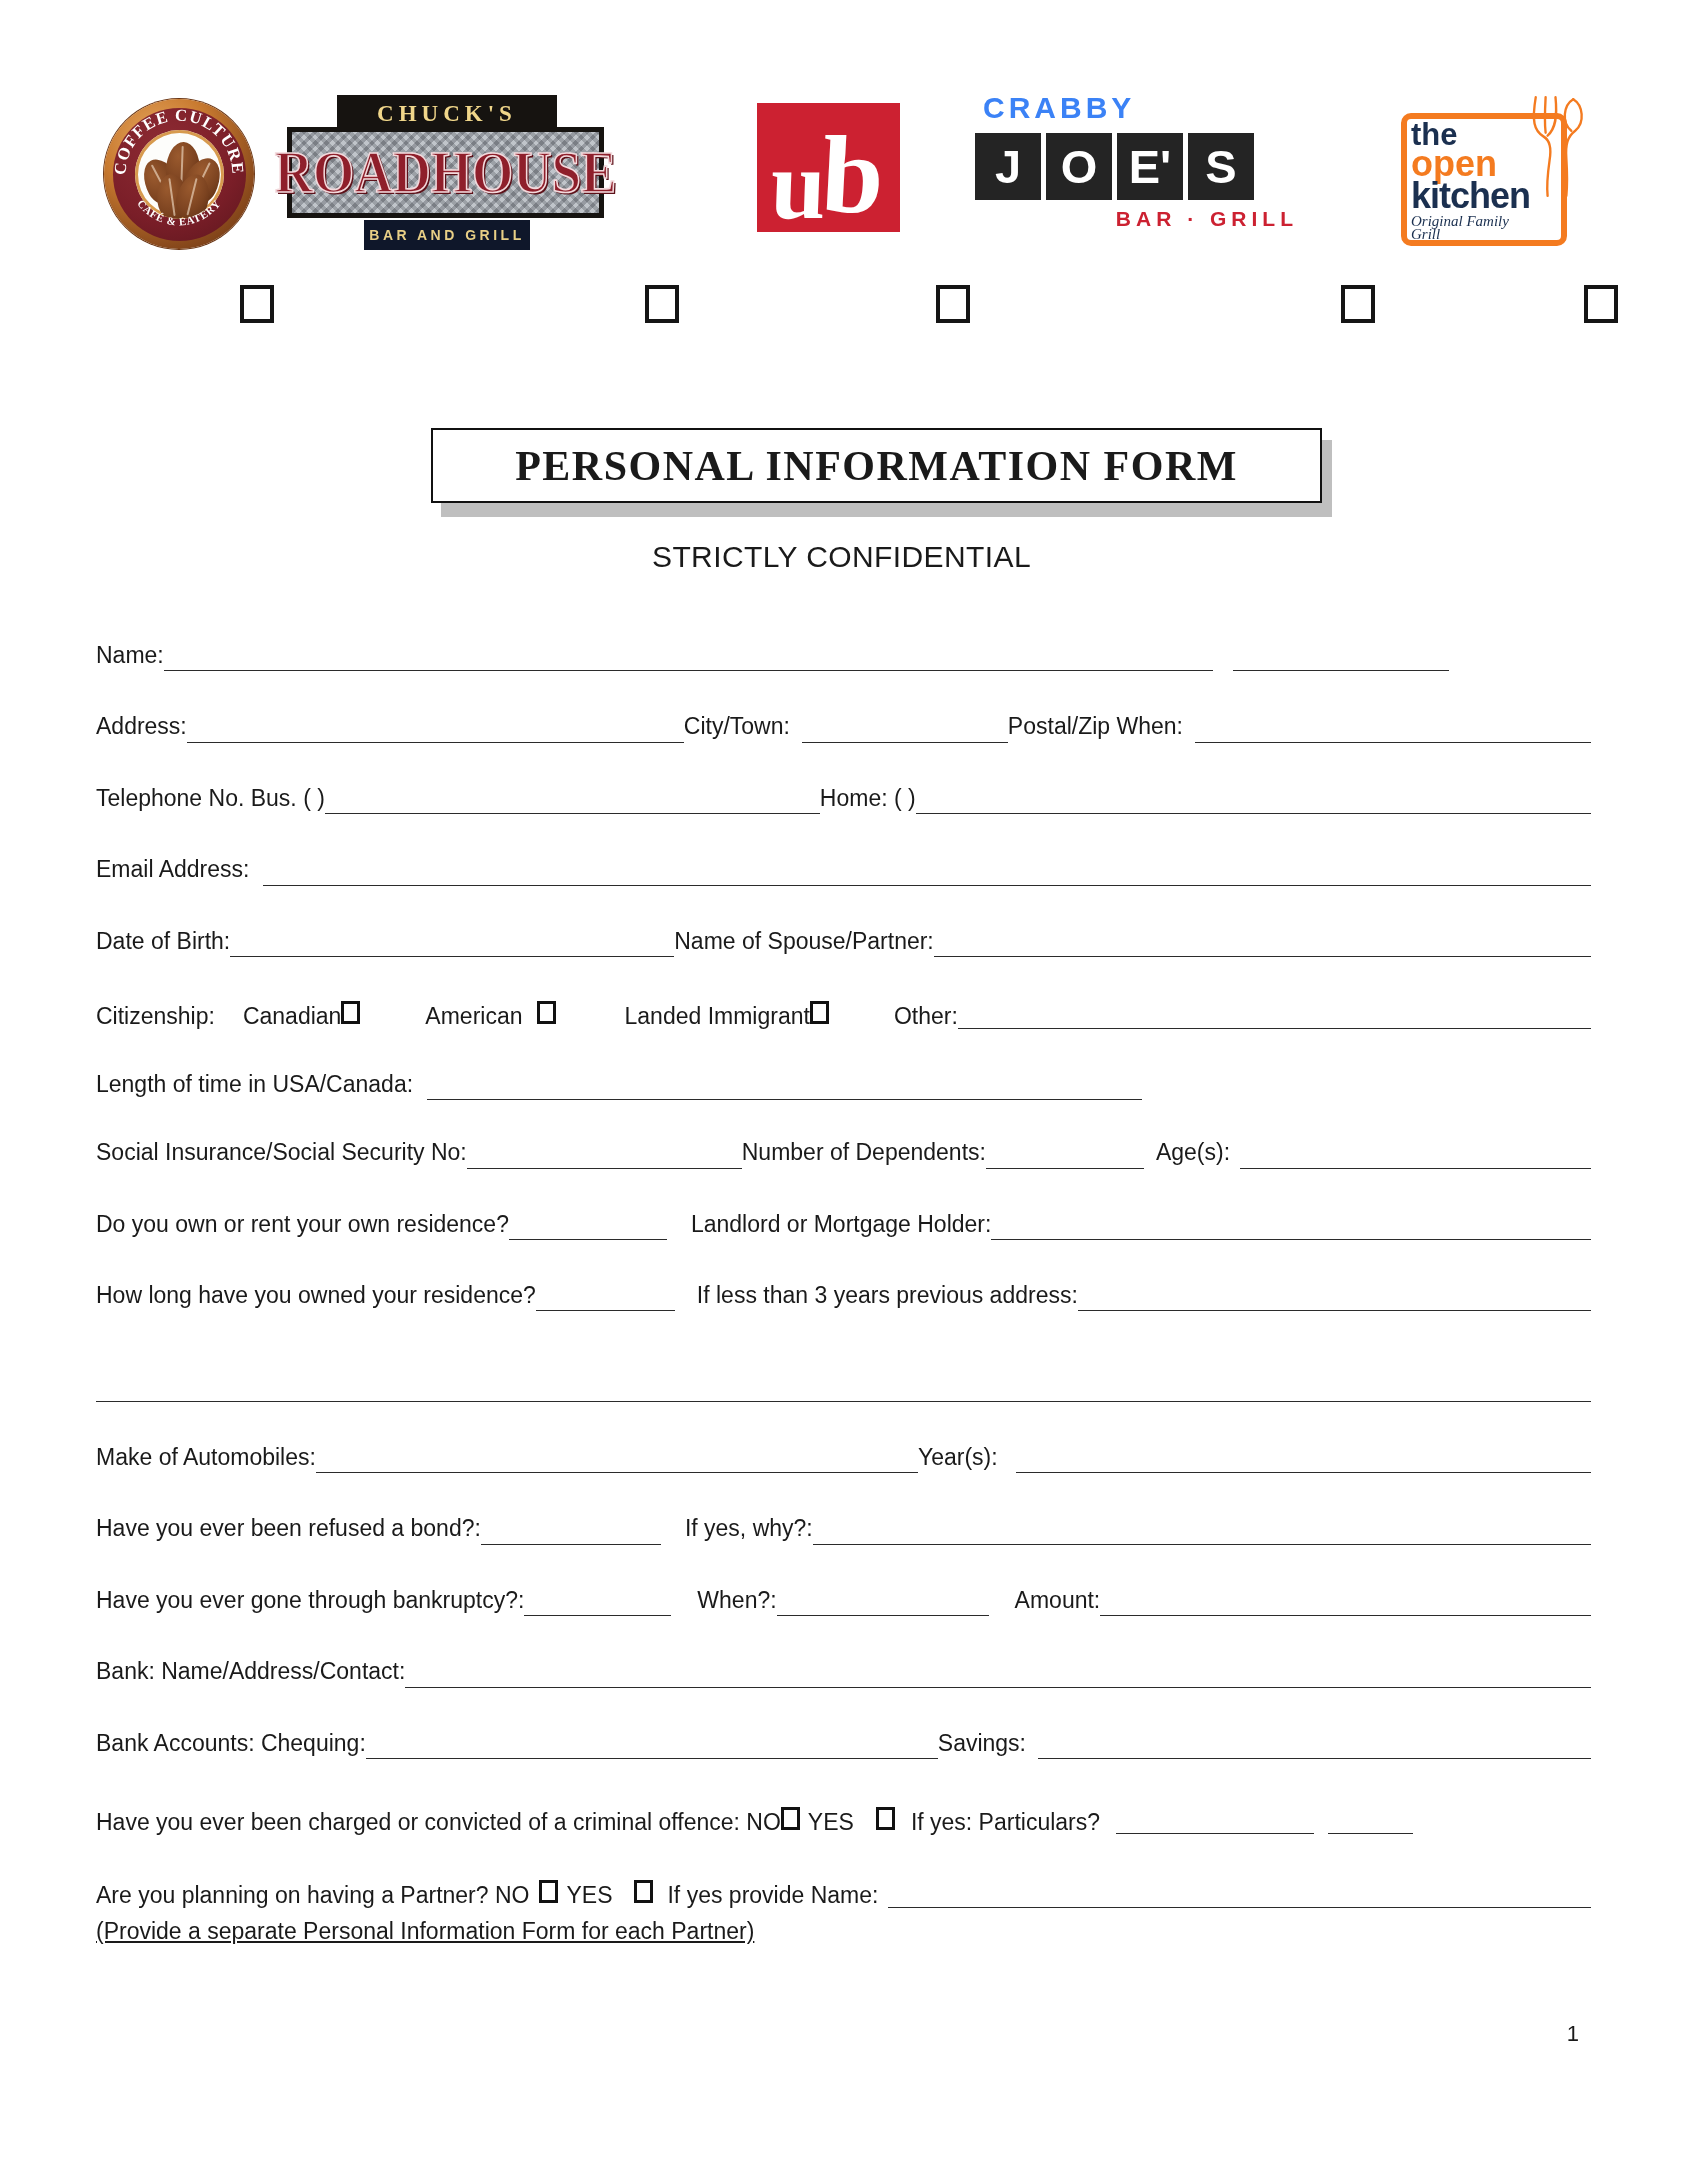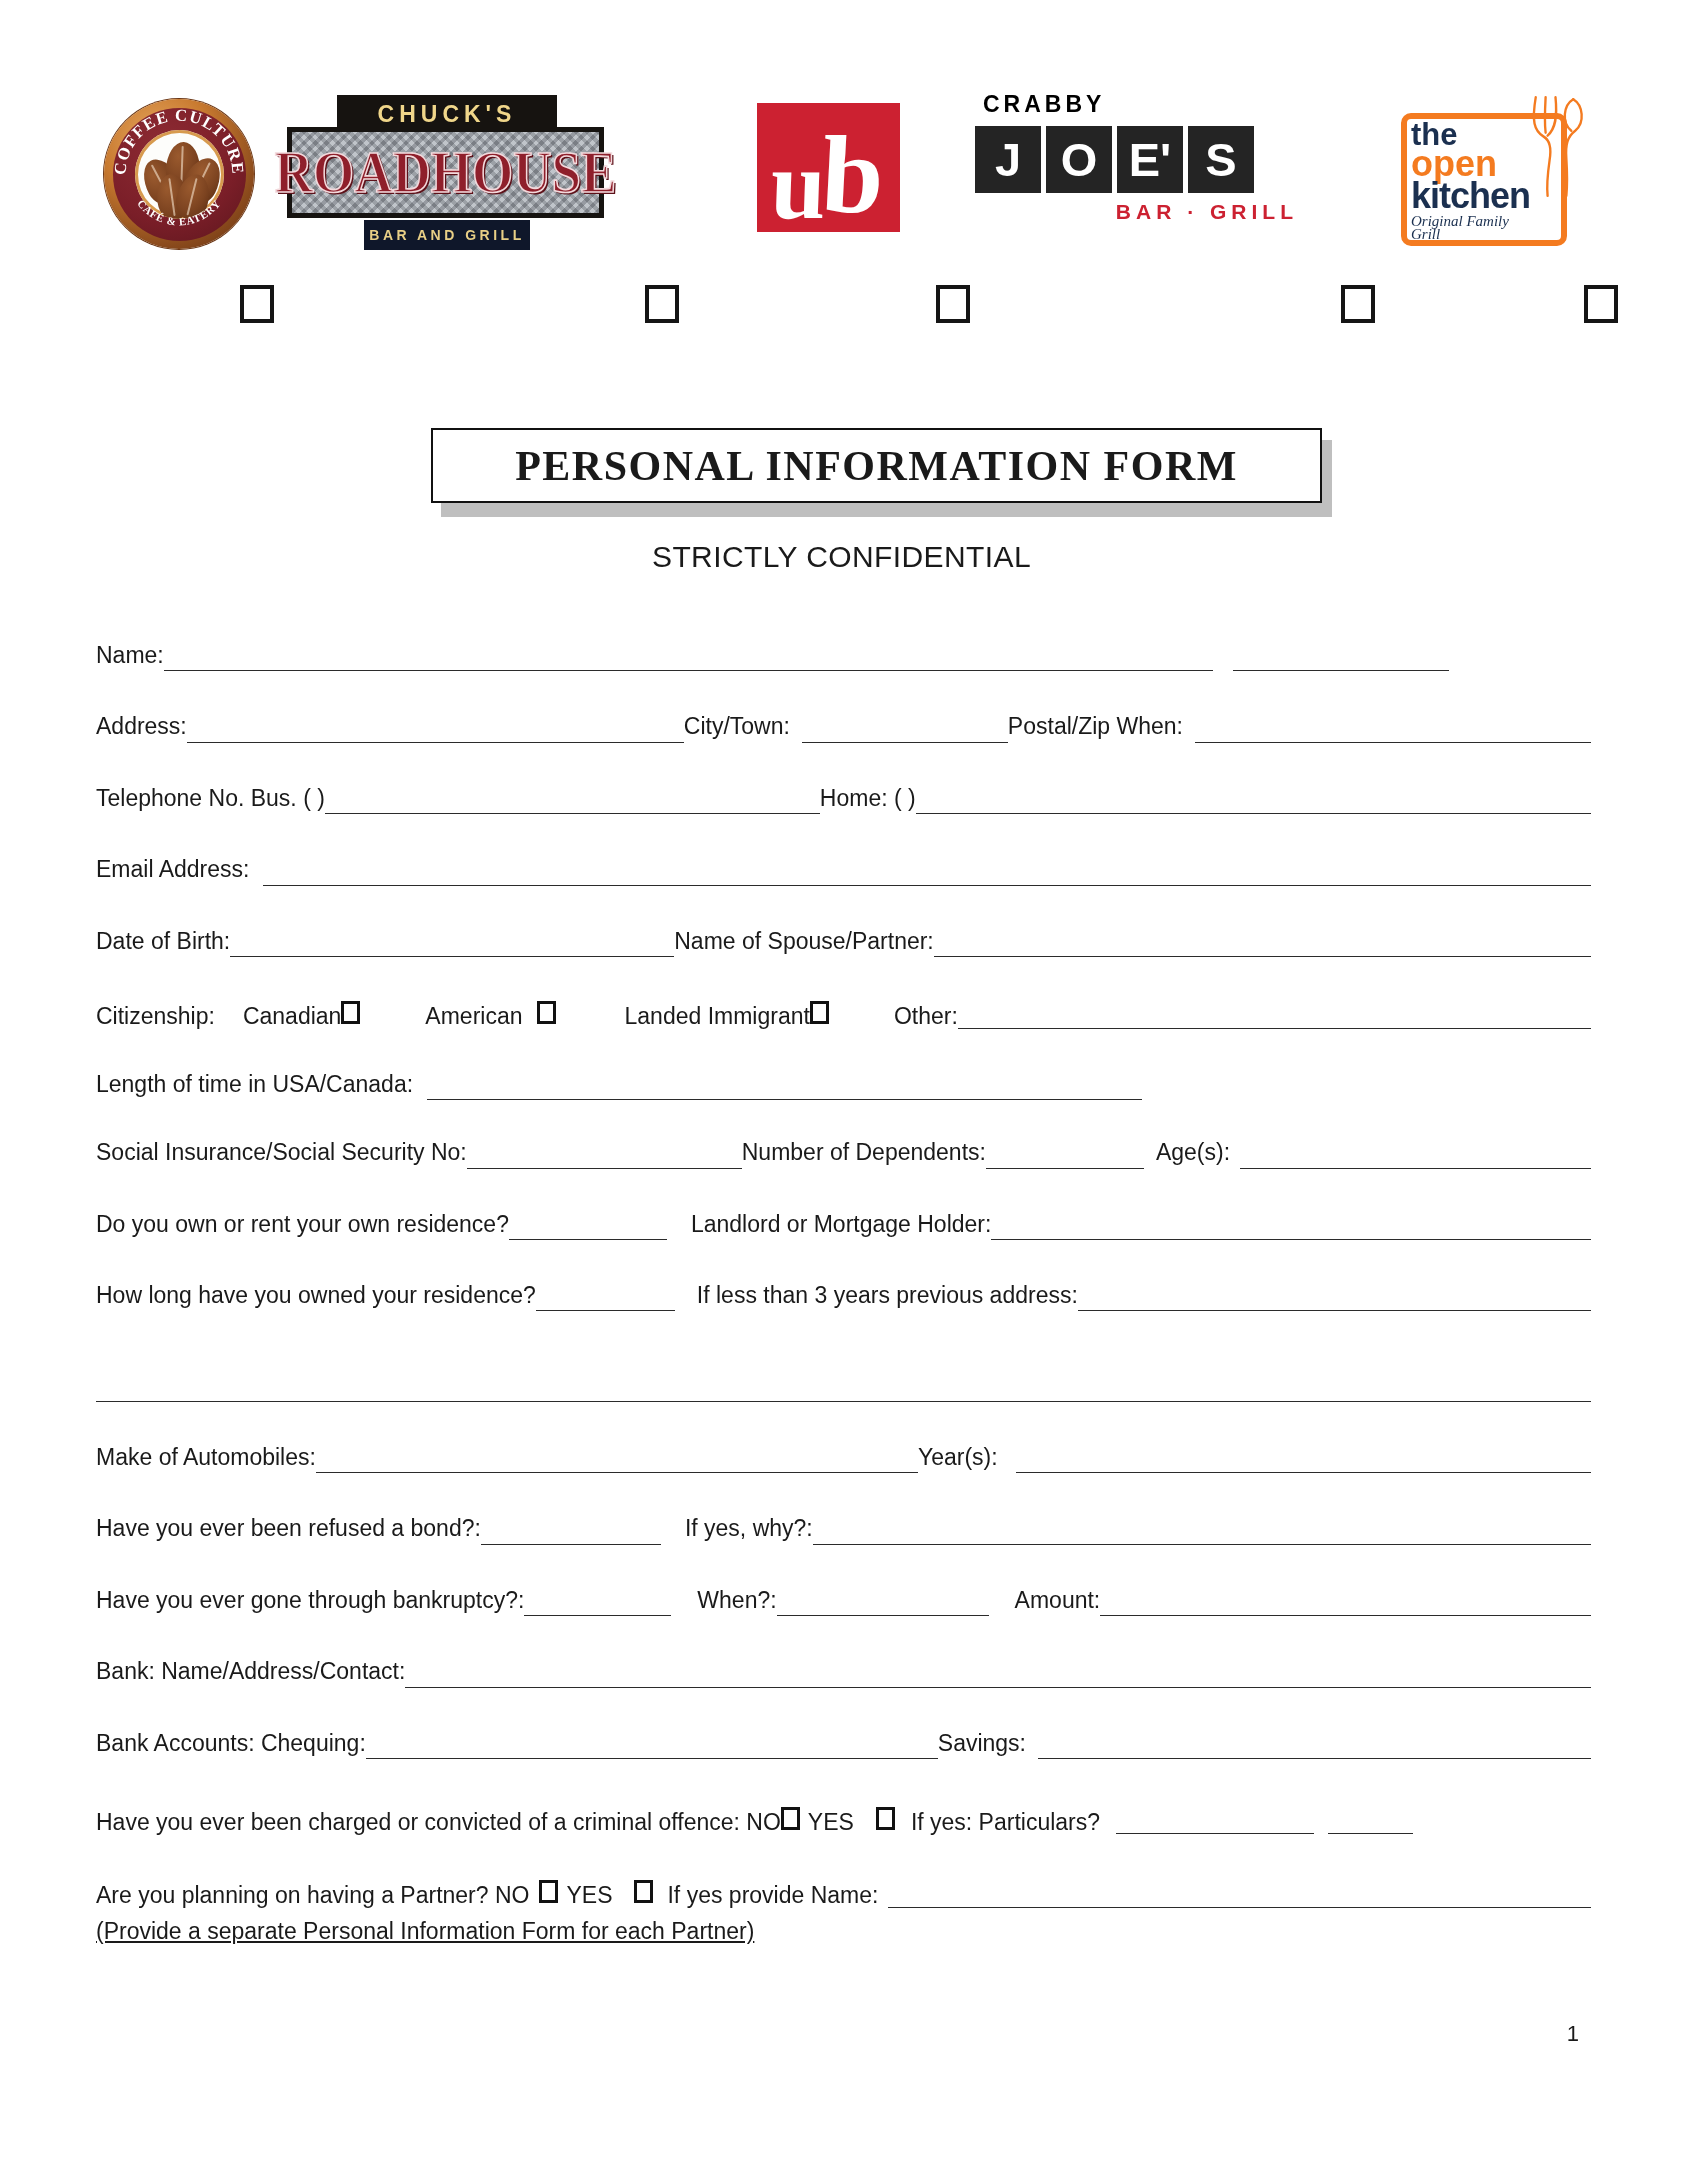--- a/index.html
+++ b/index.html
@@ -79,21 +79,21 @@
 
   
   .rh-wrap { left: 287px; top: 6px; width: 317px; height: 188px; }
   .rh-top {
     position: absolute; left: 50px; top: 0; width: 220px; height: 38px;
     background: #161310;
     display: flex; align-items: center; justify-content: center;
   }
   .rh-top span {
     color: #f0d68a; font-weight: bold; font-size: 23px;
-    letter-spacing: 5px; font-family: Liberation Sans, sans-serif;
+    letter-spacing: 5px; font-family: Liberation Serif, serif;
   }
   .rh-mid {
     position: absolute; left: 0; top: 32px; width: 317px; height: 91px;
     background: #161310;
     padding: 5px;
     box-sizing: border-box;
   }
   .rh-plate {
     width: 100%; height: 100%;
     background:
@@ -137,22 +137,22 @@
     font-weight: bold;
     font-size: 99px;
     line-height: 1;
   }
   .ub-box .u { left: 14px; top: 32px; transform: skewX(-2deg); }
   .ub-box .b { left: 65px; top: 16px; transform: skewX(-3deg); font-size: 111px; }
 
   
   .cj-wrap { left: 975px; top: 2px; width: 327px; height: 198px; }
   .cj-crabby {
-    font-size: 23px; font-weight: bold; letter-spacing: 4px;
-    color: #000000; margin-left: 8px;
+    font-size: 30px; font-weight: bold; letter-spacing: 4px;
+    color: #3b82f6; margin-left: 8px;
     font-family: "Liberation Sans", sans-serif;
   }
   .cj-tiles { display: flex; gap: 5px; margin-top: 8px; }
   .cj-tile {
     background: #242424;
     width: 66px; height: 67px;
     display: flex; align-items: center; justify-content: center;
     color: #ffffff; font-weight: bold; font-size: 47px;
     font-family: "Liberation Sans", sans-serif;
   }

